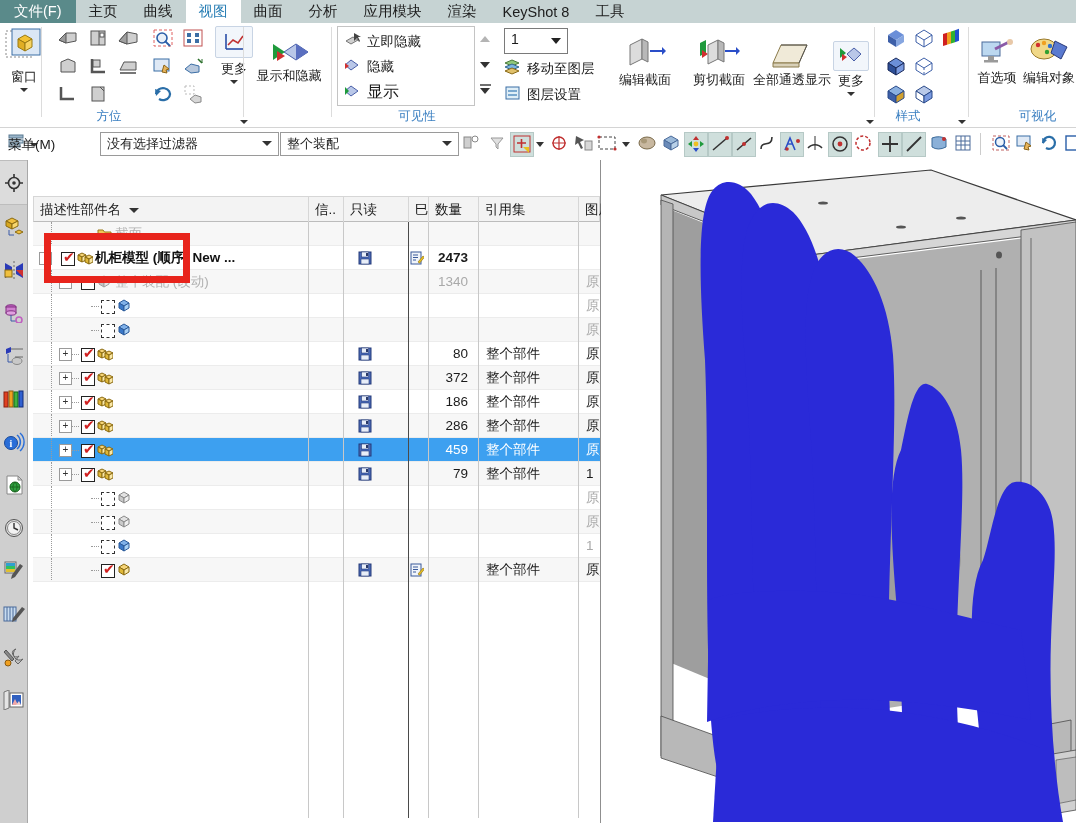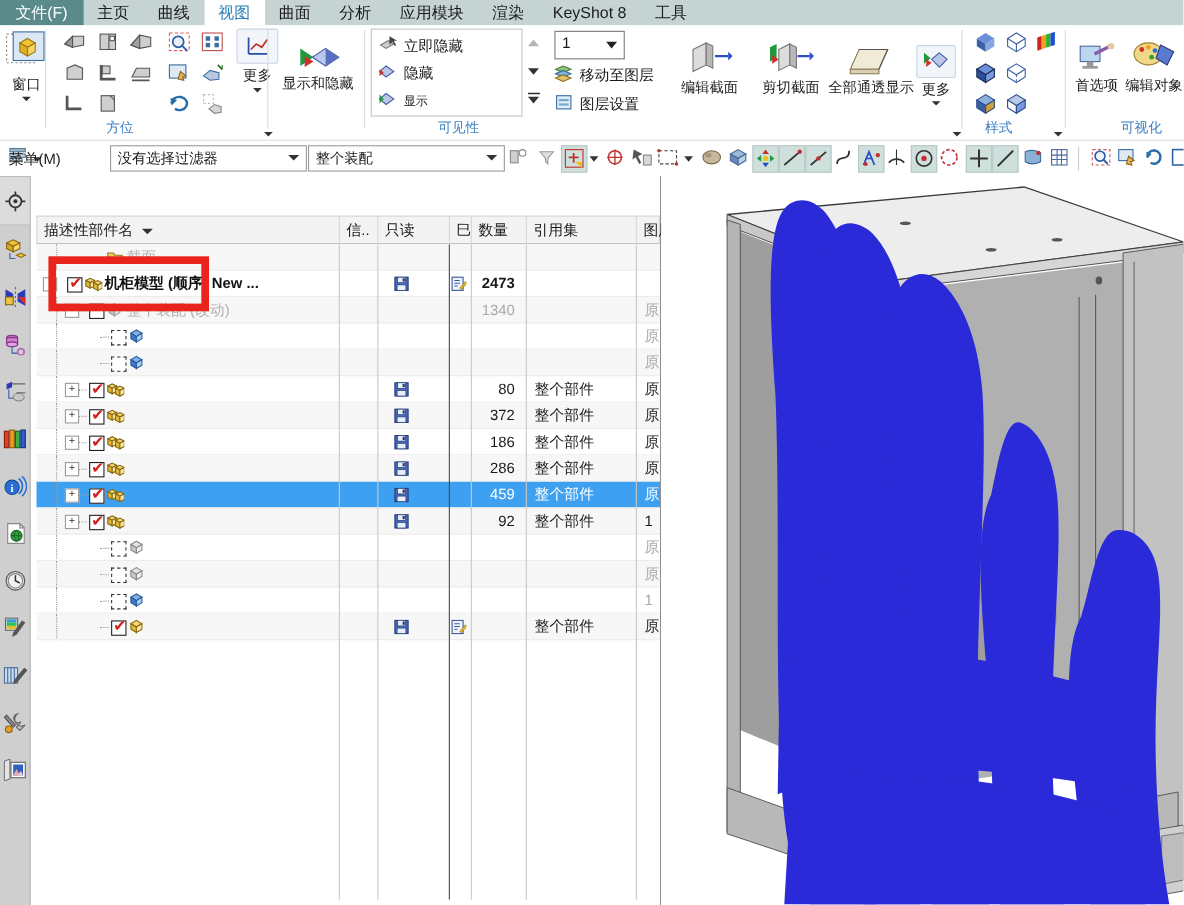--- a/index.html
+++ b/index.html
@@ -354,21 +354,21 @@
           </span>
           <span style="font-size:13.5px;">隐藏</span>
         </div>
         <div style="position:absolute;left:6px;top:55px;display:flex;align-items:center;gap:6px;">
           <span>
             <svg width="17" height="16" viewBox="0 0 17 16">
                 <polygon points="7,3 14,8 7,13 1,8" fill="#b9c7e8" stroke="#4a5fa8"></polygon>
                 <polygon points="1,4 5,8 1,12" fill="#1f9a3c"></polygon>
               </svg>
           </span>
-          <span style="font-size:11px;">显示</span>
+          <span style="font-size:16px;">显示</span>
         </div>
       </div>
 
       <div style="position:absolute;left:146px;top:8px;">
         <svg width="11" height="9" viewBox="0 0 11 9">
             <polygon points="5,2 10,8 0,8" fill="#b4b4b4"></polygon>
           </svg>
       </div>
       <div style="position:absolute;left:146px;top:34px;">
         <svg width="11" height="9" viewBox="0 0 11 9">
@@ -1160,21 +1160,21 @@
           <div class="cell" style="left: 275px; width: 35px;"></div>
           <div class="cell" style="left: 310px; width: 65px;">
             <span style="position:absolute;left:15px;top:5px;line-height:0;"><svg width="14" height="14" viewBox="0 0 14 14">
                 <rect x="1" y="1" width="12" height="12" fill="#4a6ab8" stroke="#243a78"></rect>
                 <rect x="3.5" y="1" width="7" height="5" fill="#e8eef8" stroke="#243a78" stroke-width="0.6"></rect>
                 <rect x="8" y="2" width="2" height="3" fill="#2a3a6a"></rect>
                 <rect x="3" y="8" width="8" height="5" fill="#e8eef8" stroke="#243a78" stroke-width="0.6"></rect>
               </svg></span>
           </div>
           <div class="cell" style="left: 375px; width: 20px;"></div>
-          <div class="cell num" style="left: 395px; width: 50px;">92</div>
+          <div class="cell num" style="left: 395px; width: 50px;">79</div>
           <div class="cell txt" style="left: 445px; width: 100px;">整个部件</div>
           <div class="cell txt" style="left: 545px; width: 55px;">1</div>
           <div class="rowline" style="top: 23px;"></div>
         </div>
         <div class="row" style="top: 264px;">
           <div class="tname">
             <div class="dothor" style="left: 58px; top: 12px; width: 8px;"></div>
             <div class="chk dash" style="left: 68px;"></div>
             <div class="pi" style="left: 84px;"><svg width="15" height="14" viewBox="0 0 15 14">
                 <polygon points="2,4 7,1 12,4 7,7" fill="#e2e2e2" stroke="#8a8a8a"></polygon>

